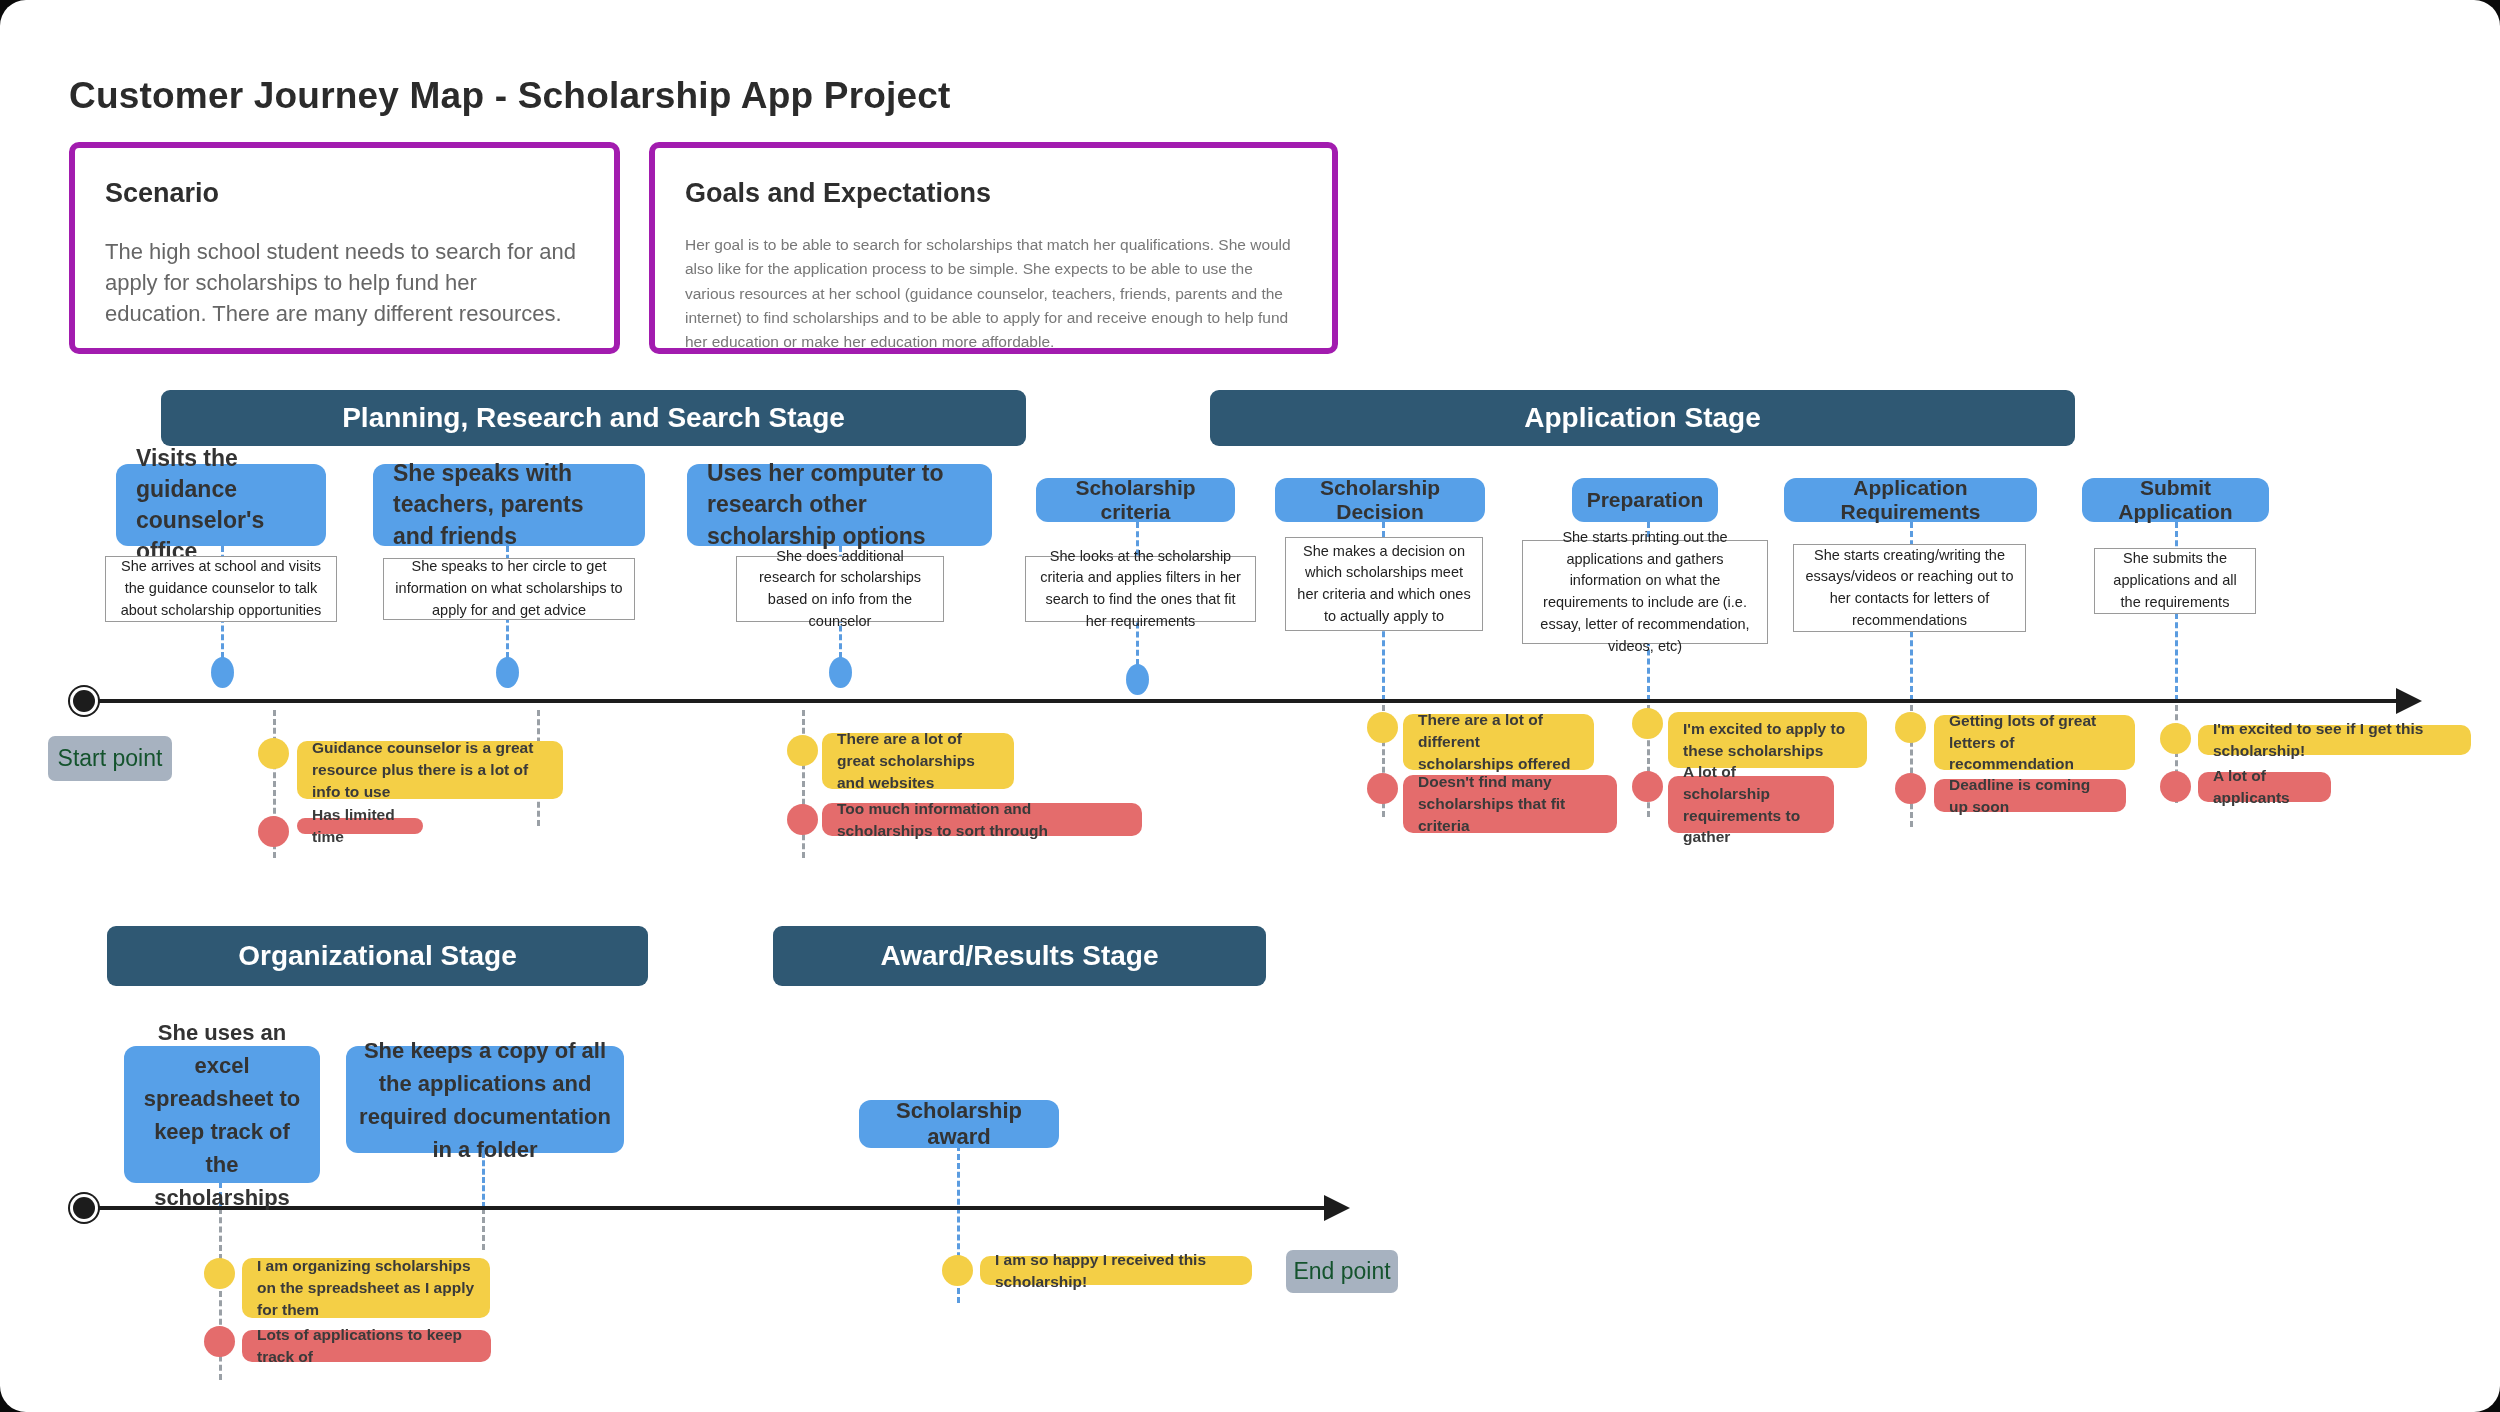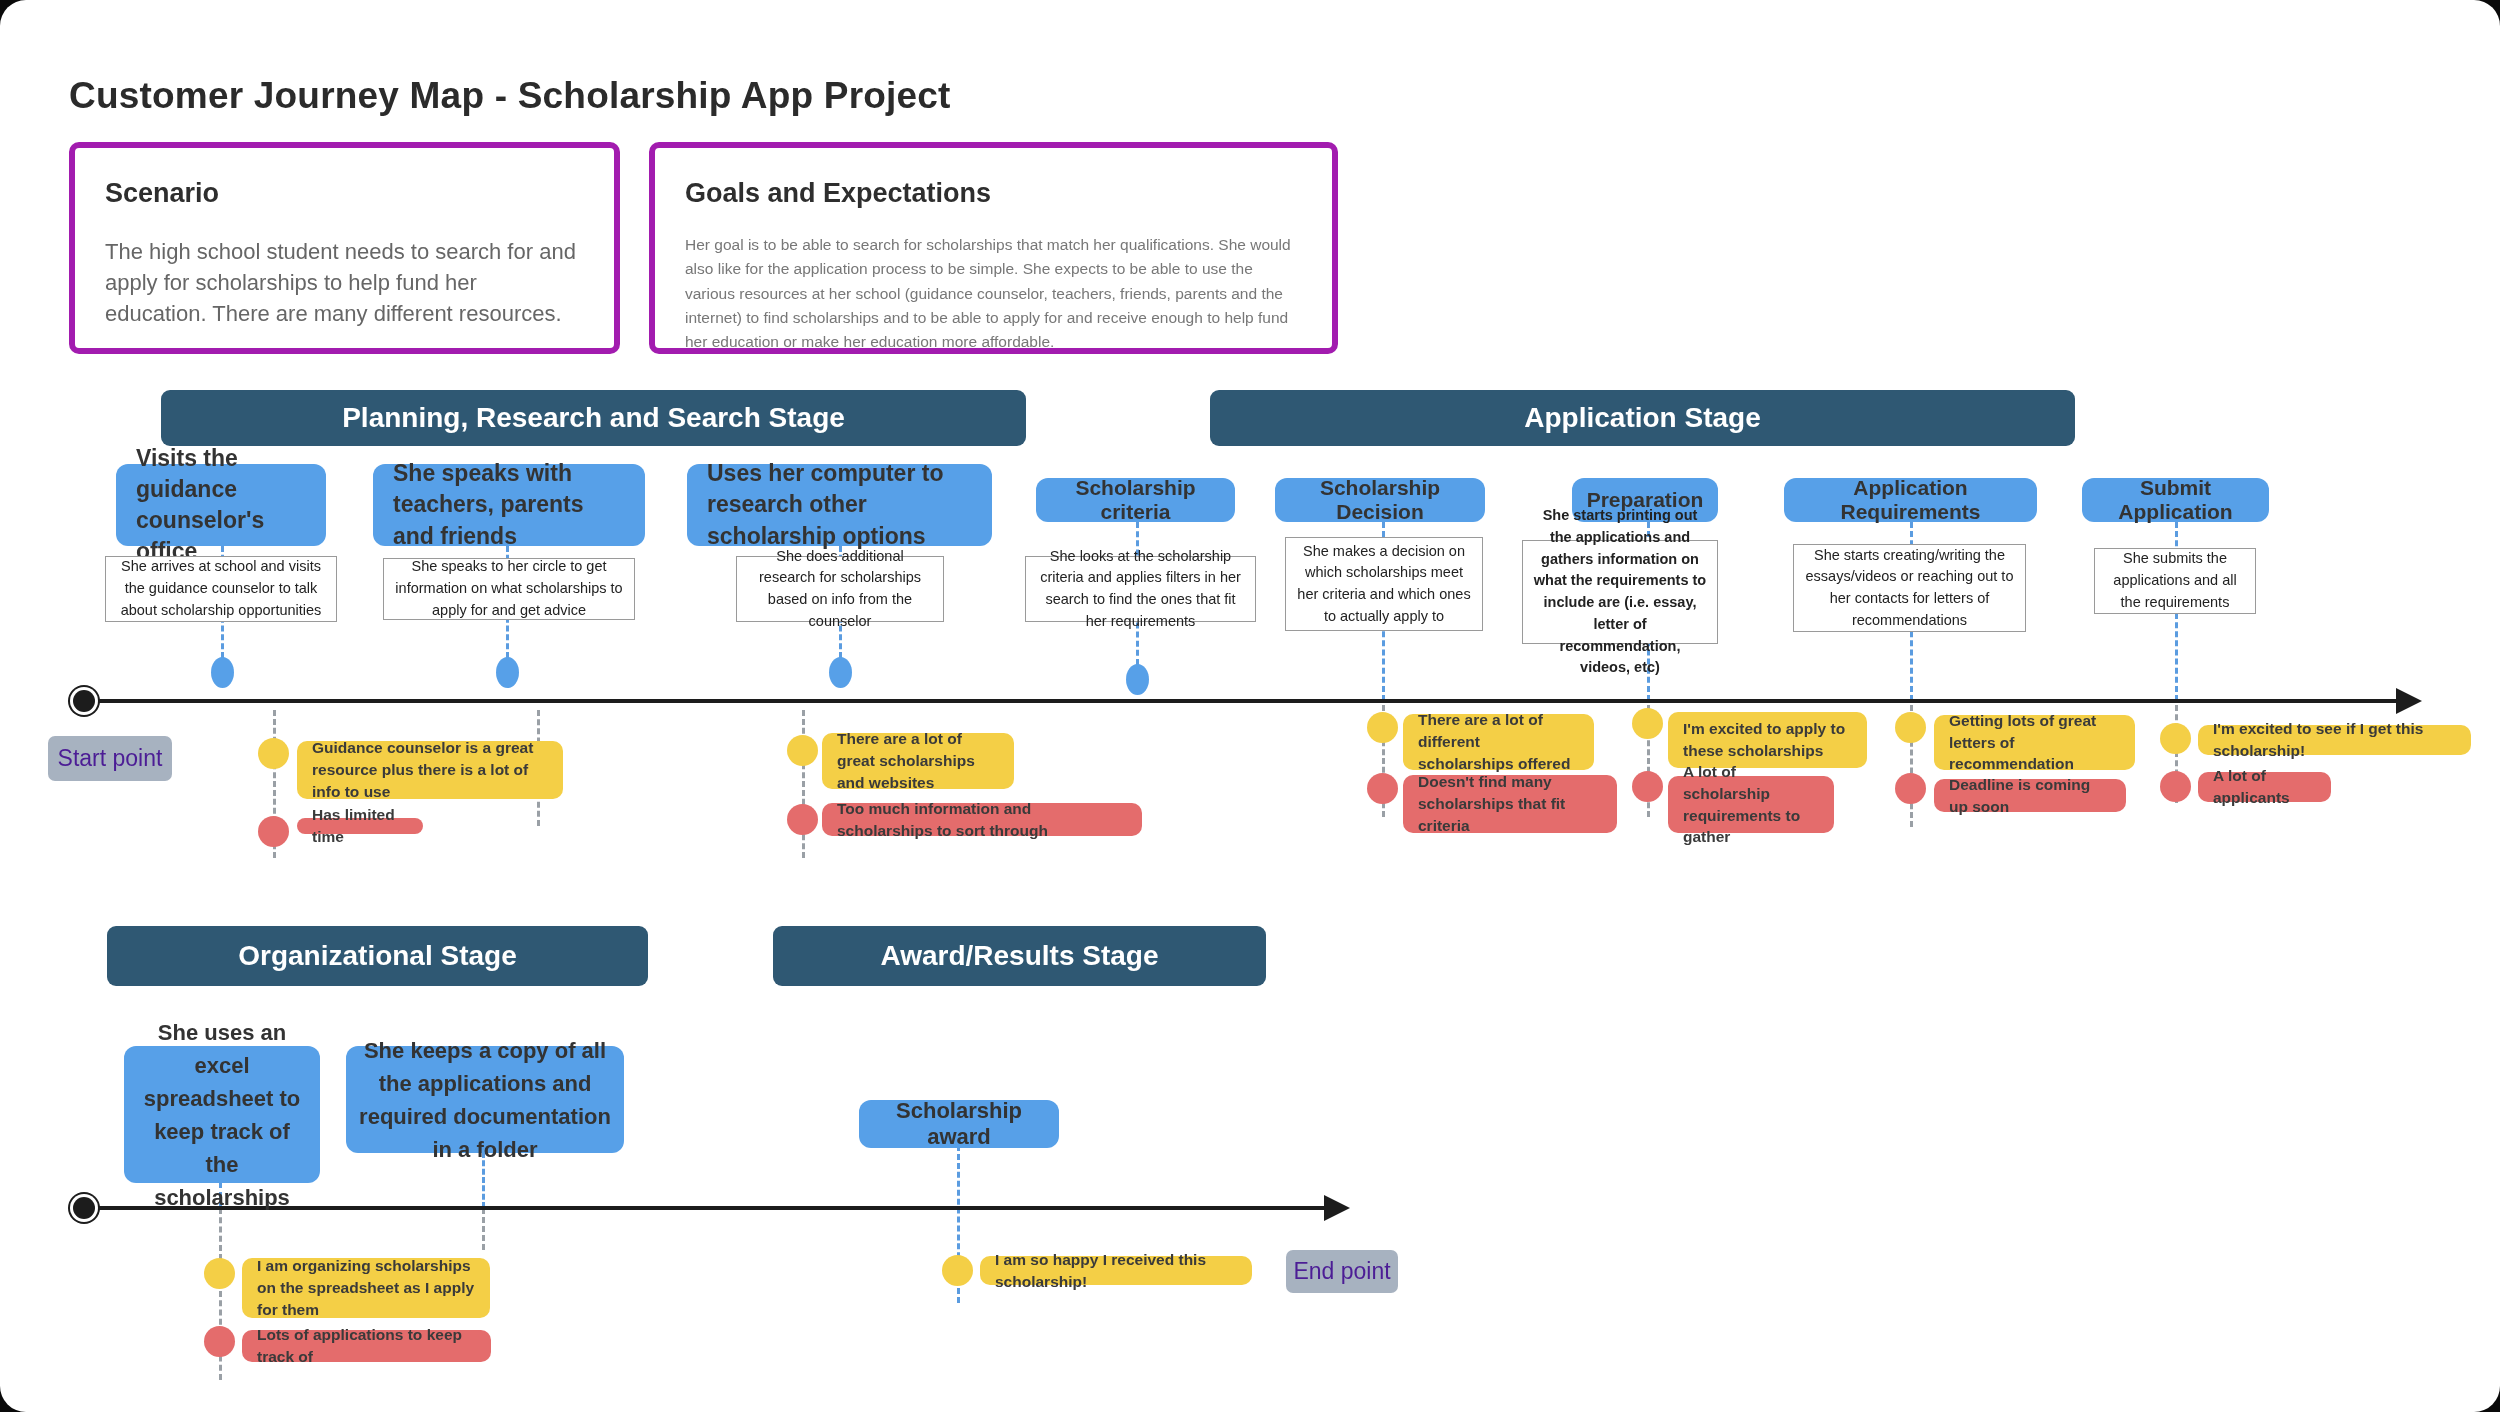--- a/index.html
+++ b/index.html
@@ -19,21 +19,21 @@
   .tstart{width:22px;height:22px;border-radius:50%;background:#1c1c1c;box-shadow:0 0 0 3px #ffffff,0 0 0 5px #1c1c1c;z-index:3;}
   .tarrow{width:0;height:0;border-left:26px solid #1c1c1c;border-top:13px solid transparent;border-bottom:13px solid transparent;z-index:3;}
   .dash-blue{width:0;border-left:3px dashed #5b9ce0;z-index:0;}
   .dash-gray{width:0;border-left:3px dashed #9aa0a6;z-index:0;}
   .dot-blue{width:23px;height:31px;border-radius:50%;background:#57a0e8;z-index:3;}
   .dot-yellow{width:31px;height:31px;border-radius:50%;background:#f4cf46;z-index:3;}
   .dot-red{width:31px;height:31px;border-radius:50%;background:#e46c6c;z-index:3;}
   .sticky{border-radius:10px;font-size:15.5px;font-weight:700;color:#3a3a3a;line-height:1.4;display:flex;align-items:center;padding:6px 15px;z-index:2;}
   .sticky.yellow{background:#f4cf46;}
   .sticky.red{background:#e46c6c;}
-  .endpoint{background:#a7b2c0;border-radius:7px;color:#4c1d95;font-size:23px;display:flex;align-items:center;justify-content:center;z-index:2;}
+  .endpoint{background:#a7b2c0;border-radius:7px;color:#14532d;font-size:23px;display:flex;align-items:center;justify-content:center;z-index:2;}
 </style>
 </head>
 <body>
 
 <div class="canvas">
 
   <div class="abs page-title" style="left:69px;top:75px;">Customer Journey Map - Scholarship App Project</div>
 
   <div class="abs card" style="left:69px;top:142px;width:551px;height:212px;">
     <h2>Scenario</h2>
@@ -72,21 +72,21 @@
   <div class="abs step small" style="left:1275px;top:478px;width:210px;height:44px;">Scholarship Decision</div>
   <div class="abs step small" style="left:1572px;top:478px;width:146px;height:44px;">Preparation</div>
   <div class="abs step small" style="left:1784px;top:478px;width:253px;height:44px;">Application Requirements</div>
   <div class="abs step small" style="left:2082px;top:478px;width:187px;height:44px;">Submit Application</div>
 
   <div class="abs desc" style="left:383px;top:558px;width:252px;height:62px;">She speaks to her circle to get information on what scholarships to apply for and get advice</div>
   <div class="abs desc" style="left:105px;top:556px;width:232px;height:66px;">She arrives at school and visits the guidance counselor to talk about scholarship opportunities</div>
   <div class="abs desc" style="left:736px;top:556px;width:208px;height:66px;">She does additional research for scholarships based on info from the counselor</div>
   <div class="abs desc" style="left:1025px;top:556px;width:231px;height:66px;">She looks at the scholarship criteria and applies filters in her search to find the ones that fit her requirements</div>
   <div class="abs desc" style="left:1285px;top:537px;width:198px;height:94px;">She makes a decision on which scholarships meet her criteria and which ones to actually apply to</div>
-  <div class="abs desc" style="left:1522px;top:540px;width:196px;height:104px;font-weight:bold;">She starts printing out the applications and gathers information on what the requirements to include are (i.e. essay, letter of recommendation, videos, etc)</div>
+  <div class="abs desc" style="left:1522px;top:540px;width:246px;height:104px;">She starts printing out the applications and gathers information on what the requirements to include are (i.e. essay, letter of recommendation, videos, etc)</div>
   <div class="abs desc" style="left:1793px;top:544px;width:233px;height:88px;">She starts creating/writing the essays/videos or reaching out to her contacts for letters of recommendations</div>
   <div class="abs desc" style="left:2094px;top:548px;width:162px;height:66px;">She submits the applications and all the requirements</div>
 
   <div class="abs tline" style="left:84px;top:699px;width:2312px;"></div>
   <div class="abs tstart" style="left:73px;top:690px;"></div>
   <div class="abs tarrow" style="left:2396px;top:688px;"></div>
   <div class="abs endpoint" style="left:48px;top:736px;width:124px;height:45px;">Start point</div>
 
   <div class="abs dot-blue" style="left:211px;top:657px;"></div>
   <div class="abs dot-blue" style="left:496px;top:657px;"></div>

